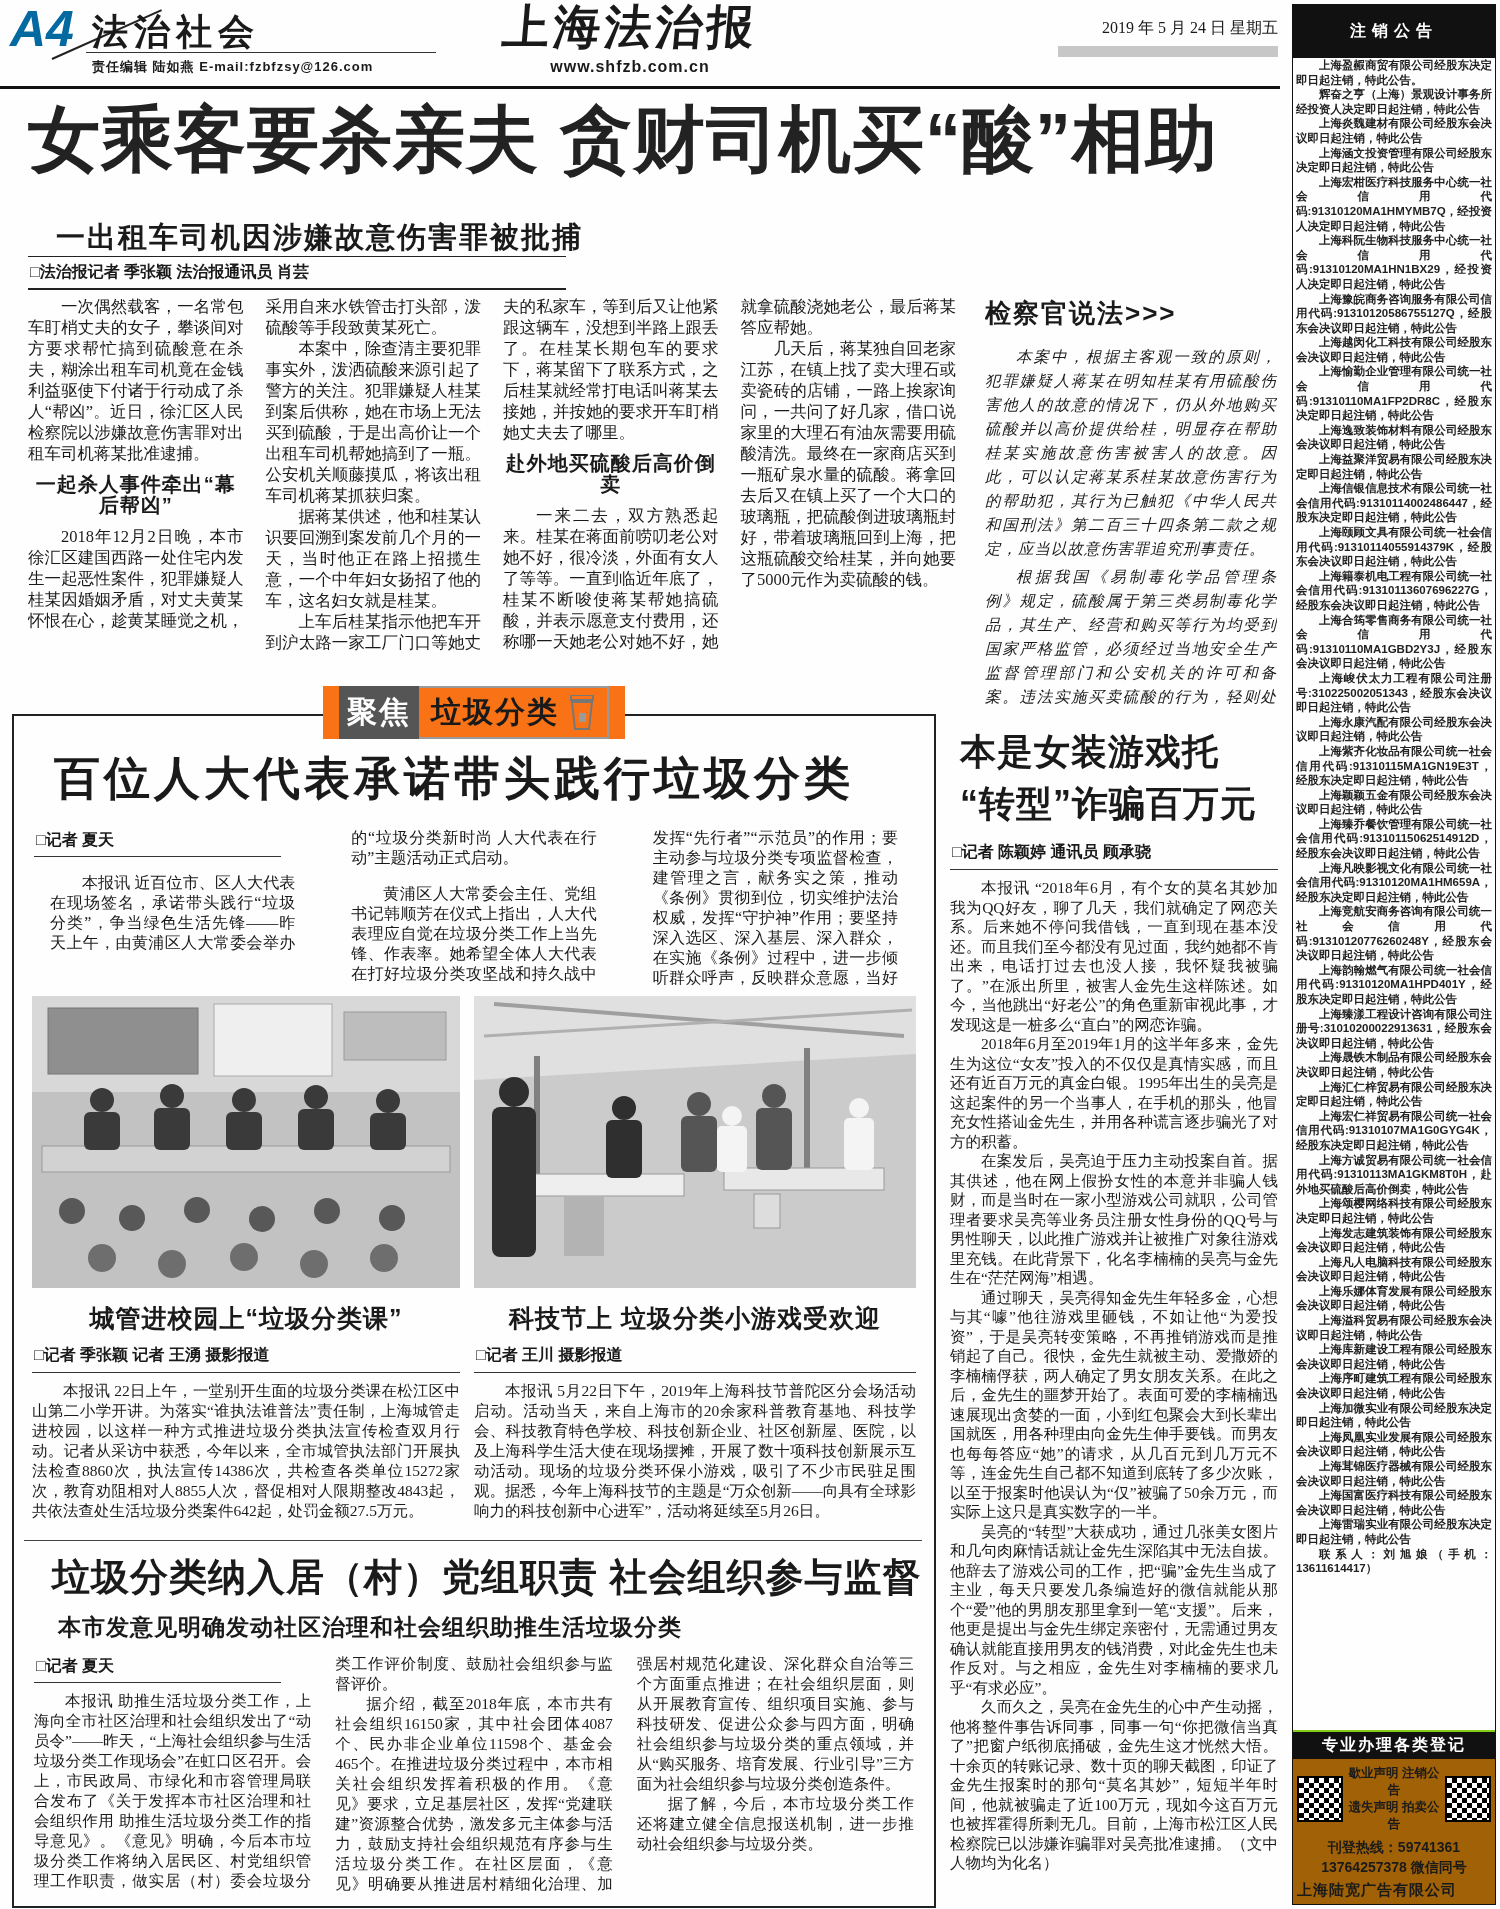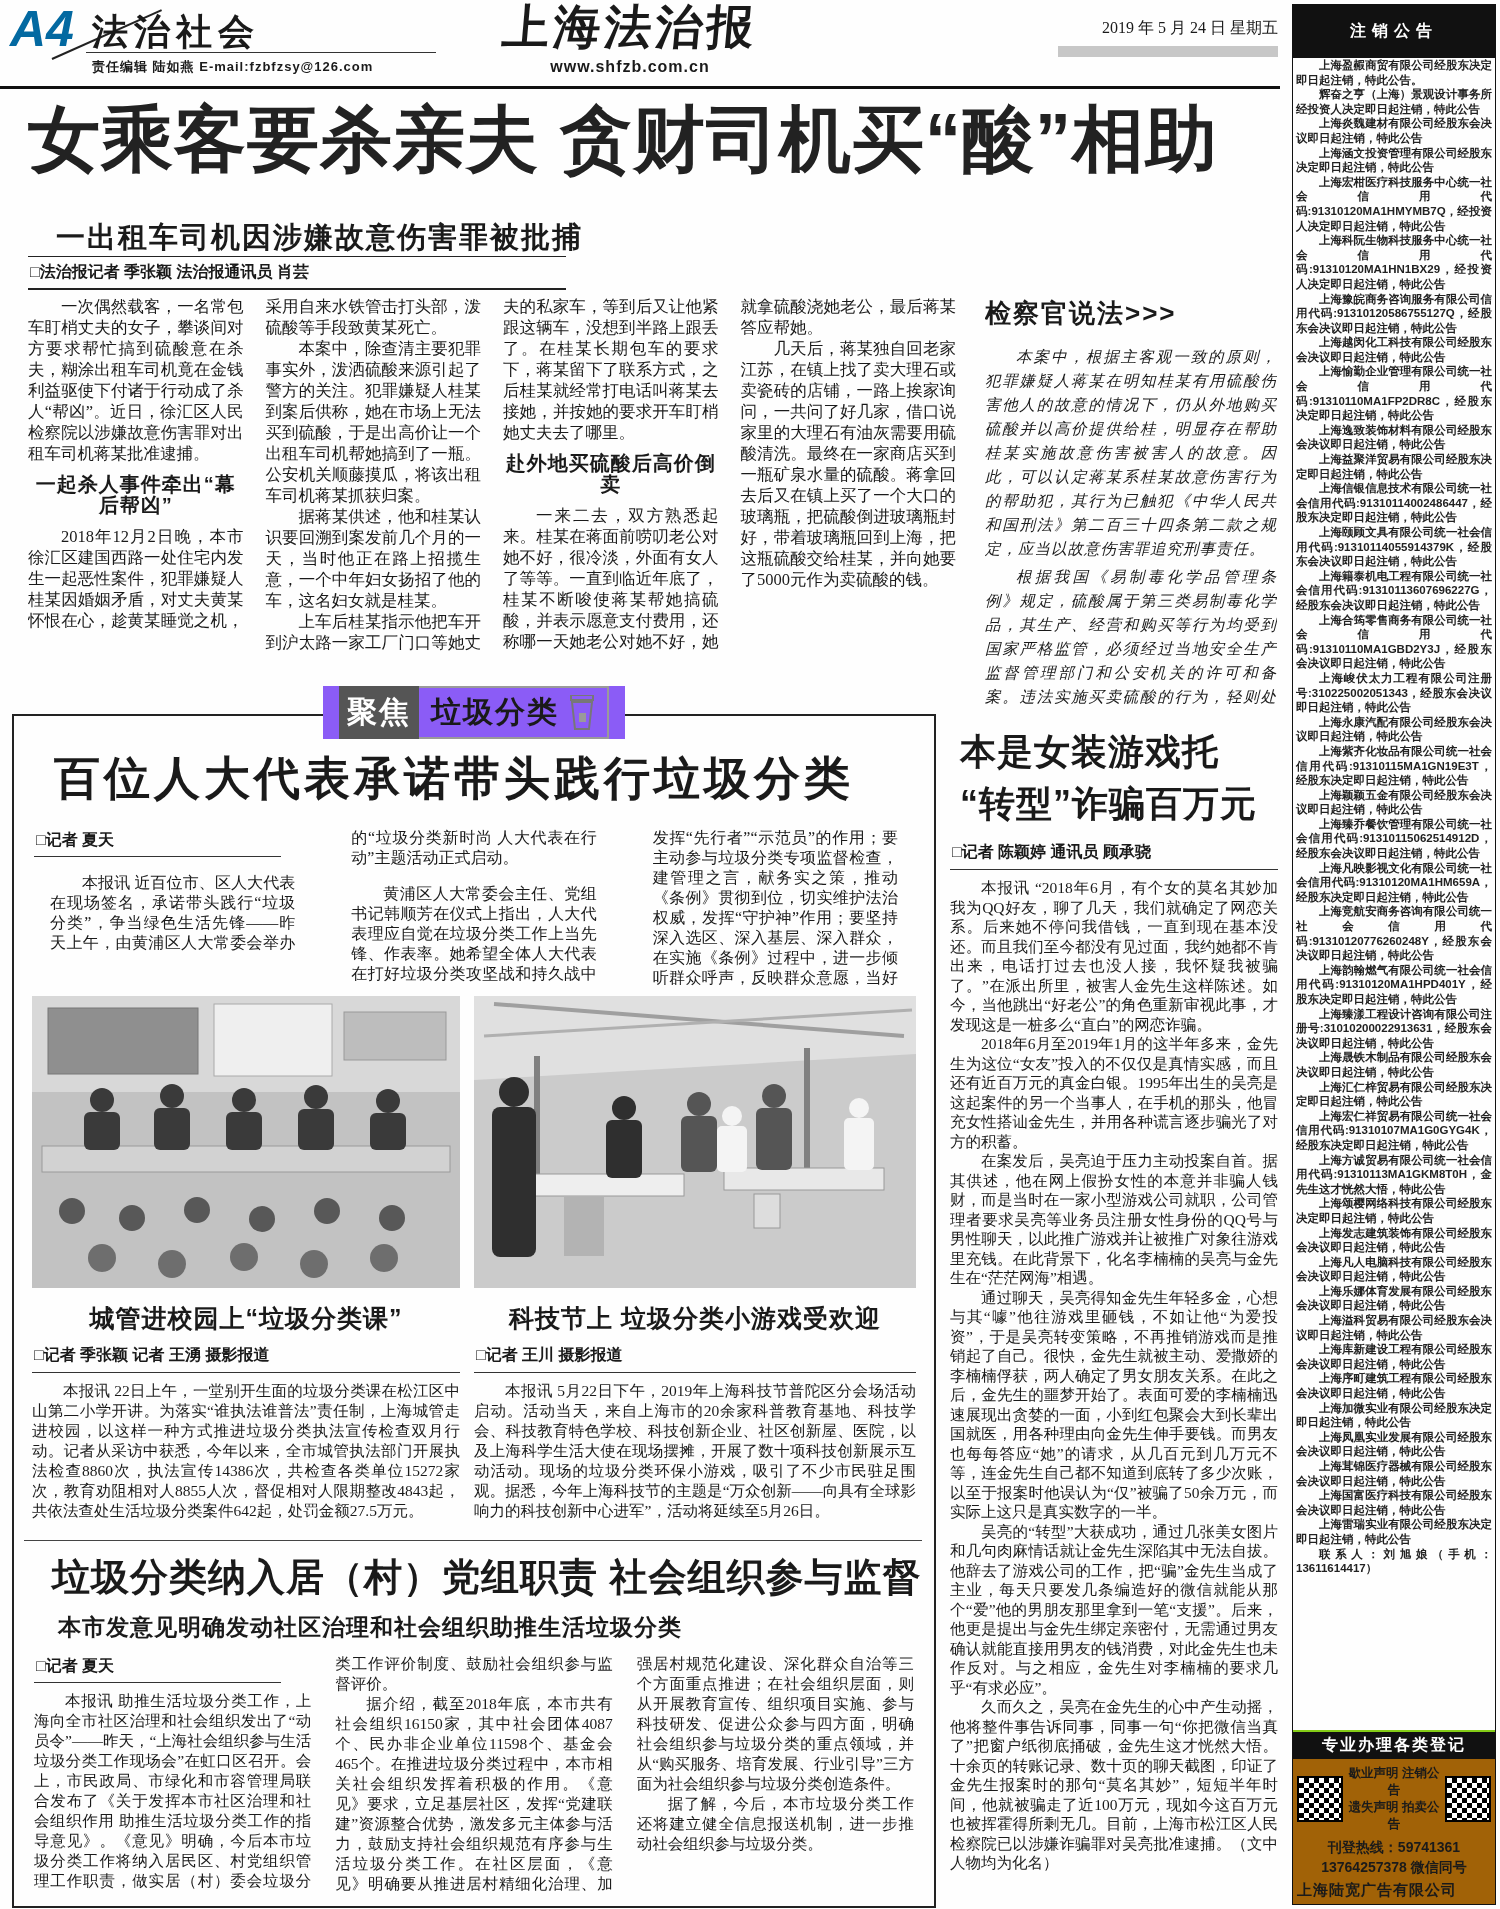--- a/index.html
+++ b/index.html
@@ -30,21 +30,21 @@
              column-fill:auto;font-size:16.5px;line-height:21px;text-align:justify;overflow:hidden;}
   .lead-body p{margin:0;text-indent:2em;}
   .lead-body h4{margin:10px 0;text-align:center;font-size:20px;letter-spacing:1px;}
   
   .pros{position:absolute;left:985px;top:296px;width:292px;height:408px;overflow:hidden;}
   .pros h3{margin:0 0 14px 0;font-size:26px;letter-spacing:2px;}
   .pros p{margin:0 0 4px 0;font-size:15.5px;line-height:24px;font-style:italic;text-align:justify;text-indent:2em;letter-spacing:1px;}
   
   .fbox{position:absolute;left:12px;top:714px;width:920px;height:1190px;border:2px solid #222;}
   .fbanner{position:absolute;left:50%;top:-30px;transform:translateX(-50%);display:flex;align-items:center;
-           background:#8b5cf6;padding:0 16px;}
+           background:#f97316;padding:0 16px;}
   .ftag1{background:#555;color:#fff;font-size:30px;font-weight:900;padding:6px 8px;letter-spacing:2px;}
   .ftag2wrap{display:flex;align-items:center;border:2px solid #9a9a9a;border-left:none;padding:4px 10px 4px 12px;}
   .ftag2{font-size:30px;font-weight:900;letter-spacing:2px;margin-right:8px;}
   .focus-head{position:absolute;left:40px;top:32px;font-size:46px;font-weight:900;letter-spacing:4px;}
   .bl{font-size:16px;font-weight:bold;border-bottom:1px solid #333;padding:2px 0 6px 2px;margin:0 30px 8px 0;
       font-family:"Liberation Sans","DejaVu Sans",sans-serif;}
   .focus-text{position:absolute;left:20px;top:112px;width:880px;height:160px;column-count:3;column-gap:24px;
               column-fill:auto;font-size:16px;line-height:20px;text-align:justify;overflow:hidden;}
   .focus-text p{margin:16px;text-indent:2em;font-family:Liberation Serif, serif;}
   .photo{position:absolute;top:280px;height:292px;background:#c6c6c6;}
@@ -294,21 +294,21 @@
         <p>上海紫齐化妆品有限公司统一社会信用代码:91310115MA1GN19E3T，经股东决定即日起注销，特此公告</p>
         <p>上海颖颖五金有限公司经股东会决议即日起注销，特此公告</p>
         <p>上海臻乔餐饮管理有限公司统一社会信用代码:91310115062514912D，经股东会决议即日起注销，特此公告</p>
         <p>上海凡映影视文化有限公司统一社会信用代码:91310120MA1HM659A，经股东决定即日起注销，特此公告</p>
         <p>上海竞航安商务咨询有限公司统一社会信用代码:91310120776260248Y，经股东会决议即日起注销，特此公告</p>
         <p>上海韵翰燃气有限公司统一社会信用代码:91310120MA1HPD401Y，经股东决定即日起注销，特此公告</p>
         <p>上海臻漾工程设计咨询有限公司注册号:31010200022913631，经股东会决议即日起注销，特此公告</p>
         <p>上海晟铁木制品有限公司经股东会决议即日起注销，特此公告</p>
         <p>上海汇仁梓贸易有限公司经股东决定即日起注销，特此公告</p>
         <p>上海宏仁祥贸易有限公司统一社会信用代码:91310107MA1G0GYG4K，经股东决定即日起注销，特此公告</p>
-        <p>上海方诚贸易有限公司统一社会信用代码:91310113MA1GKM8T0H，金先生这才恍然大悟，特此公告</p>
+        <p>上海方诚贸易有限公司统一社会信用代码:91310113MA1GKM8T0H，赴外地买硫酸后高价倒卖，特此公告</p>
         <p>上海颂樱网络科技有限公司经股东决定即日起注销，特此公告</p>
         <p>上海发志建筑装饰有限公司经股东会决议即日起注销，特此公告</p>
         <p>上海凡人电脑科技有限公司经股东会决议即日起注销，特此公告</p>
         <p>上海乐娜体育发展有限公司经股东会决议即日起注销，特此公告</p>
         <p>上海溢科贸易有限公司经股东会决议即日起注销，特此公告</p>
         <p>上海库新建设工程有限公司经股东会决议即日起注销，特此公告</p>
         <p>上海序町建筑工程有限公司经股东会决议即日起注销，特此公告</p>
         <p>上海加微实业有限公司经股东决定即日起注销，特此公告</p>
         <p>上海凤凰实业发展有限公司经股东会决议即日起注销，特此公告</p>
         <p>上海茸锦医疗器械有限公司经股东会决议即日起注销，特此公告</p>

